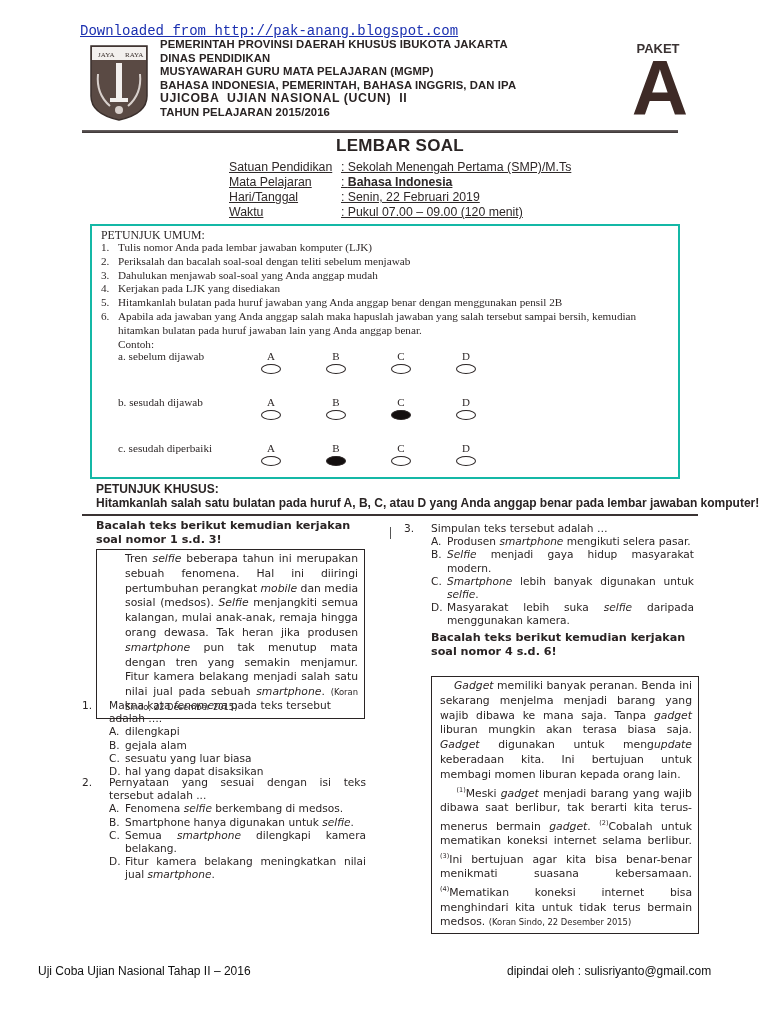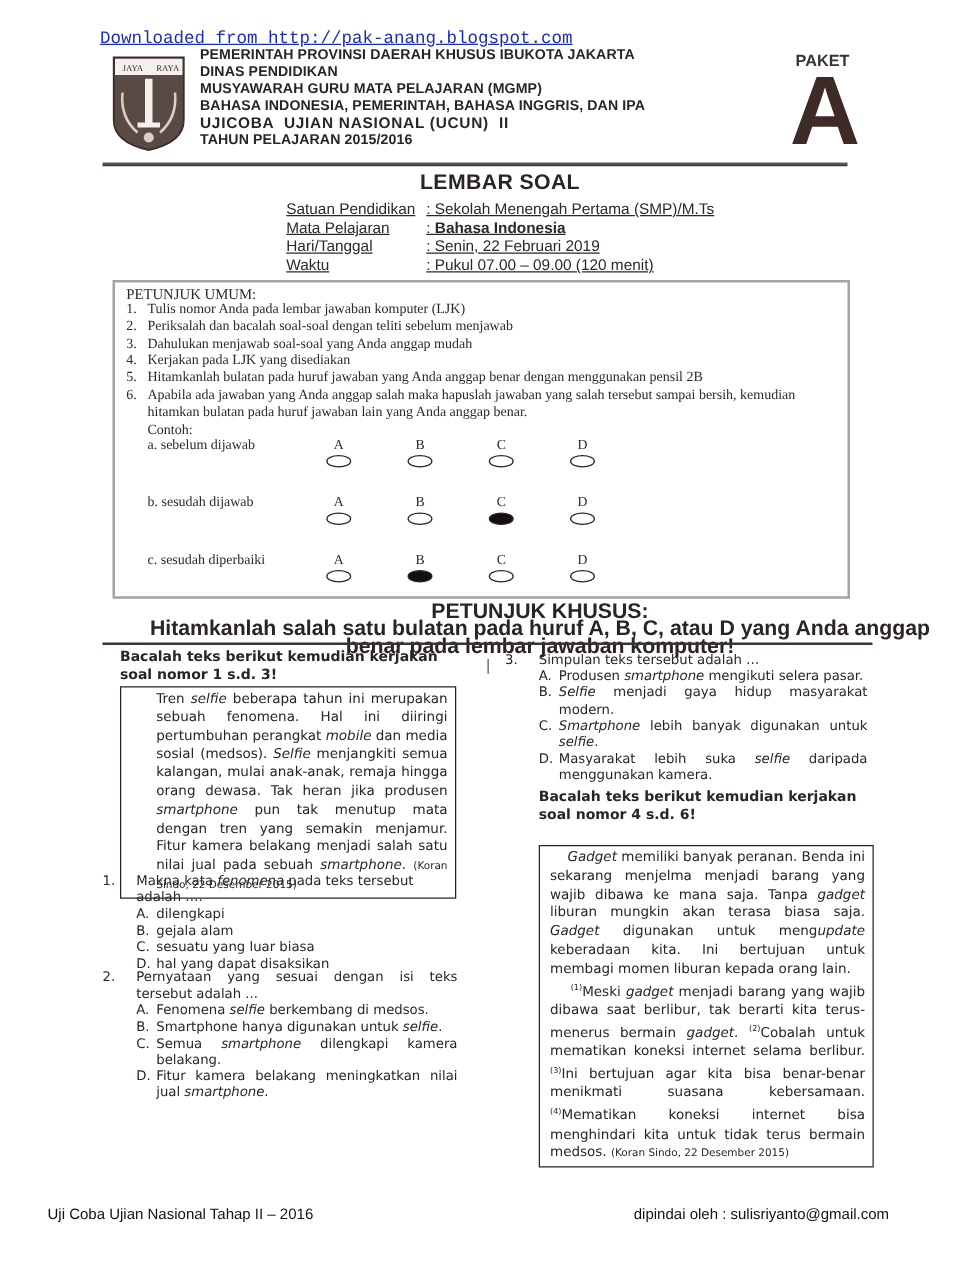--- a/index.html
+++ b/index.html
@@ -20,35 +20,35 @@
   .rule1 { left: 82px; top: 130px; width: 596px; height: 3px; background: linear-gradient(#6a6363, #3a3333); }
 
   
   .lembar { left: 220px; top: 136px; width: 360px; text-align: center; font-size: 17px; font-weight: bold; color: #2a2424; letter-spacing: 0.3px; }
   .meta { left: 229px; top: 160px; font-size: 12.3px; line-height: 15px; color: #2e2828; text-decoration: underline; }
   .meta .row { display: flex; }
   .meta .k { width: 112px; }
   .meta .b { font-weight: bold; }
 
   
-  .box1 { left: 90px; top: 224px; width: 590px; height: 255px; border: 2px solid #a3a3a3; box-sizing: border-box; font-family: "Liberation Serif", serif; color: #2e2828; }
+  .box1 { left: 90px; top: 224px; width: 590px; height: 255px; border: 2px solid #14b8a6; box-sizing: border-box; font-family: "Liberation Serif", serif; color: #2e2828; }
   .box1 .t { position: absolute; left: 9px; top: 2px; font-size: 11.8px; }
   .box1 ol { position: absolute; left: 9px; top: 15px; margin: 0; padding: 0; list-style: none; font-size: 11.2px; line-height: 13.8px; width: 575px; }
   .box1 ol li { display: flex; }
   .box1 ol li .n { width: 17px; flex: none; }
   .contoh { position: absolute; left: 26px; top: 112px; font-size: 11.2px; }
   .ex-row { position: absolute; left: 26px; font-size: 11.2px; }
   .ex-label { position: absolute; left: 0; top: 0; width: 160px; white-space: nowrap; }
   .bub { position: absolute; width: 24px; text-align: center; }
   .bub .l { font-size: 11px; line-height: 12px; }
   .bub .o { width: 20px; height: 10px; border: 1.3px solid #2a2424; border-radius: 50%; margin: 2px auto 0; box-sizing: border-box; }
   .bub .o.fill { background: #140f0f; }
 
   
-  .pk { left: 96px; top: 482px; font-size: 17px; font-weight: bold; color: #2a2424; line-height: 14px; text-align: center; }
+  .pk { left: 96px; top: 482px; font-size: 12px; font-weight: bold; color: #2a2424; line-height: 14px; }
   .rule2 { left: 82px; top: 514px; width: 616px; height: 2px; background: #3a3333; }
 
   
   .col { font-family: "DejaVu Sans", sans-serif; color: #2a2424; }
   .inst { font-weight: bold; font-size: 11.2px; line-height: 13.5px; }
   .passage { border: 1.5px solid #2a2424; box-sizing: border-box; padding: 2px 6px 3px 8px; font-size: 10.8px; line-height: 14.8px; text-align: justify; }
   .passage .src { font-size: 8.4px; }
   .passage sup { font-size: 6.5px; }
   .q { font-size: 10.6px; line-height: 13.2px; }
   .q .qrow { display: flex; }

